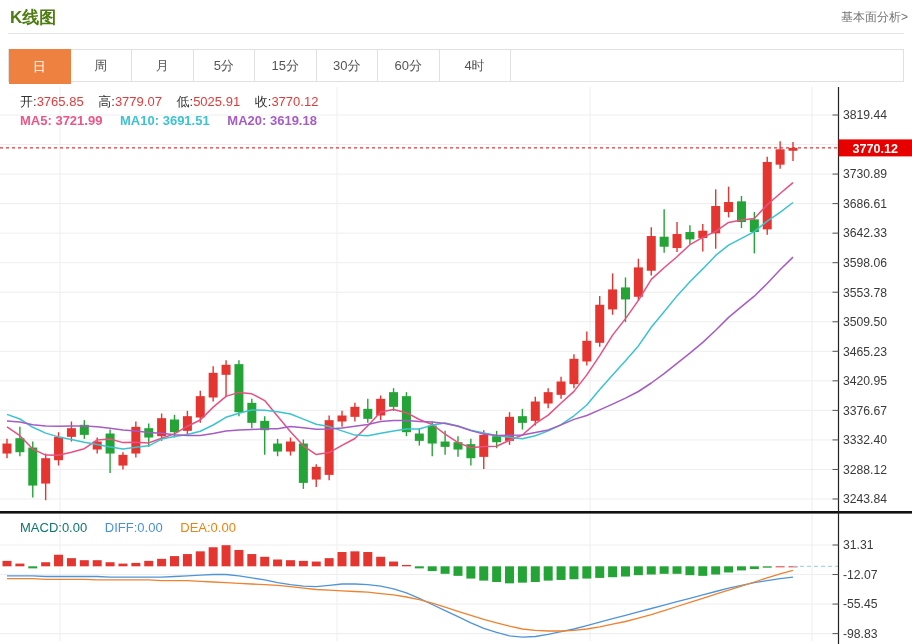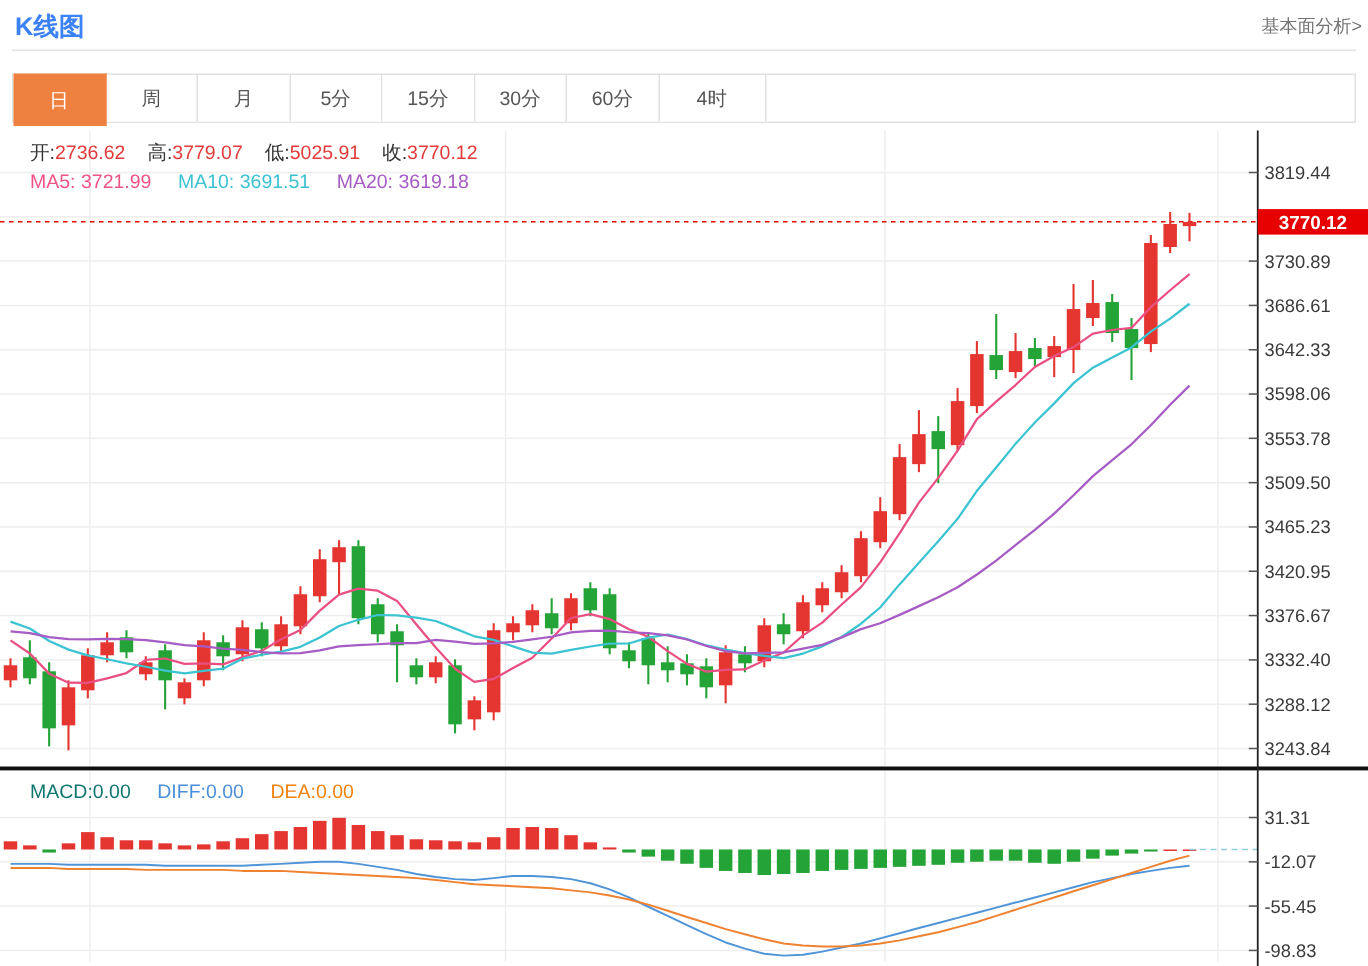--- a/index.html
+++ b/index.html
@@ -1,21 +1,21 @@
 <!DOCTYPE html>
 <html><head>
 <meta charset="utf-8">
 <style>
   html,body{margin:0;padding:0;}
   body{
     width:912px;height:644px;position:relative;background:#ffffff;
     font-family:"Liberation Sans","DejaVu Sans",sans-serif;overflow:hidden;
   }
   .page-title{
-    position:absolute;left:10px;top:6px;font-size:17px;font-weight:bold;color:#3b82f6;
+    position:absolute;left:10px;top:6px;font-size:17px;font-weight:bold;color:#4d7c0f;
   }
   .fund-link{
     position:absolute;right:4px;top:9px;font-size:12px;color:#737373;cursor:pointer;
   }
   .title-divider{
     position:absolute;left:8px;right:8px;top:33px;border-top:1px solid #e3e3e3;height:0;
   }
   .tabbar{
     position:absolute;left:8px;top:49px;width:896px;height:33px;
     border:1px solid #e0e0e0;box-sizing:border-box;display:flex;background:#fff;z-index:4;
@@ -24,21 +24,21 @@
     width:61.5px;height:100%;line-height:31px;text-align:center;font-size:13px;color:#555;
     border-right:1px solid #e0e0e0;box-sizing:border-box;cursor:pointer;background:#fff;flex:none;
   }
   .tab:last-child{width:71px;text-align:center;}
   .tab.active{
     background:#ee8140;color:#fff;height:35px;margin-top:-1px;line-height:35px;
     border-right:1px solid #ee8140;position:relative;z-index:5;
   }
   .inforow{position:absolute;left:20px;font-size:13px;z-index:3;white-space:nowrap;letter-spacing:0;}
   #ohlc-row{top:93px;}
-  #ma-row{top:113px;}
+  #ma-row{top:113px;font-weight:bold;}
   #macd-row{top:520px;}
   .lbl{color:#333;}
   .val{color:#e23b3b;margin-right:11px;}
   .ma5{color:#ee5585;margin-right:14px;}
   .ma10{color:#3cc3d2;margin-right:14px;}
   .ma20{color:#a65cc4;}
   .macd-m{color:#0f766e;margin-right:14px;}
   .macd-diff{color:#4a90d9;margin-right:14px;text-align:right;}
   .macd-dea{color:#f0820e;}
   #chart-svg{position:absolute;left:0;top:0;z-index:1;}
@@ -331,21 +331,21 @@
       <line x1="832.5" y1="633.614" x2="838.5" y2="633.614" stroke="#555" stroke-width="1"></line>
       <text x="843" y="637.914">-98.83</text>
     </g>
     <g>
       <rect x="838.5" y="139.4037642010165" width="73.5" height="17" fill="#e60000"></rect>
       <text x="875.25" y="152.50376420101648" fill="#fff" font-size="12.6" font-weight="bold" text-anchor="middle">3770.12</text>
     </g>
   </svg>
 
 <div class="inforow" id="ohlc-row">
-  <span class="lbl">开:</span><span class="val">2736.62</span>
+  <span class="lbl">开:</span><span class="val">3765.85</span>
   <span class="lbl">高:</span><span class="val">3779.07</span>
   <span class="lbl">低:</span><span class="val">5025.91</span>
   <span class="lbl">收:</span><span class="val">3770.12</span>
 </div>
 
 <div class="inforow" id="ma-row">
   <span class="ma5"><span>MA5:</span> <span>3721.99</span></span>
   <span class="ma10"><span>MA10:</span> <span>3691.51</span></span>
   <span class="ma20"><span>MA20:</span> <span>3619.18</span></span>
 </div>

